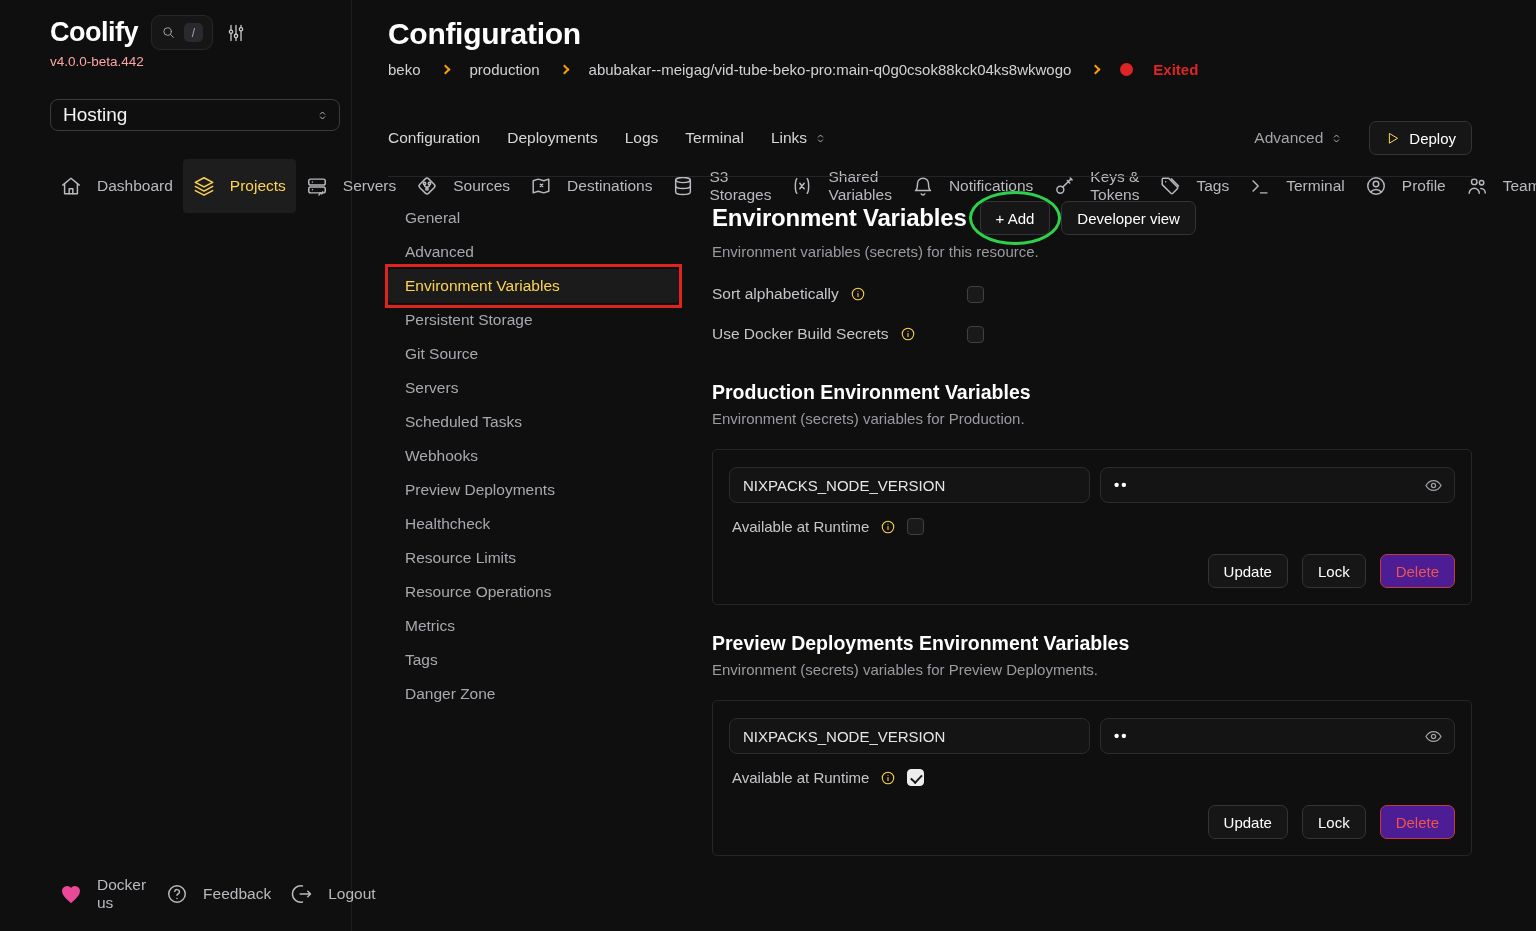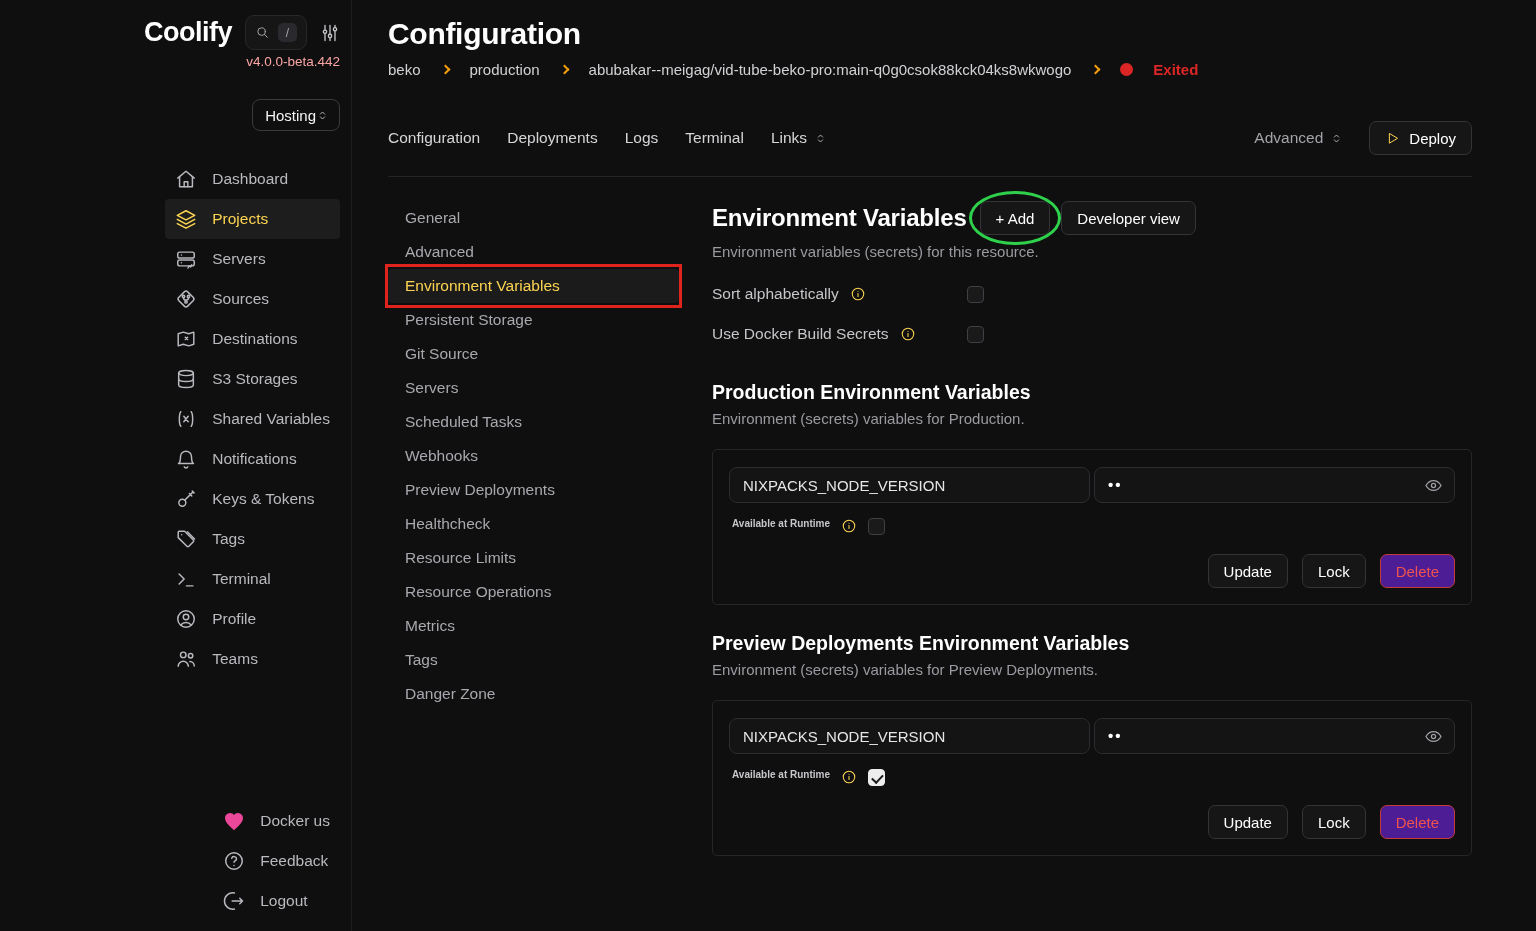--- a/index.html
+++ b/index.html
@@ -6,37 +6,37 @@
   html,body { width:1536px; height:931px; }
   body {
     background:#0f0f0f; color:#fff;
     font-family:"Liberation Sans","DejaVu Sans",sans-serif;
     display:flex; overflow:hidden;
   }
   svg { display:block; fill:none; stroke:currentColor; stroke-width:1.6; stroke-linecap:round; stroke-linejoin:round; }
 
   
   .sidebar { width:352px; flex-shrink:0; border-right:1px solid #1d1d1d;
-    padding:15px 11px 10px 50px; display:flex; flex-direction:column;align-items:flex-end; }
+    padding:15px 11px 10px 50px; display:flex; flex-direction:column; }
   .logo-row { display:flex; align-items:center; }
   .logo { font-size:27px; font-weight:700; letter-spacing:-0.5px; cursor:pointer; }
   .search-pill { margin-left:13px; display:flex; align-items:center; gap:8px;
     background:#161616; border:1px solid #272727; border-radius:9px; padding:7px 9px; cursor:pointer; }
   .search-pill svg { width:15px; height:15px; color:#a3a3aa; }
   .slash-key { background:#2a2a2e; color:#a6a6ad; border-radius:5px; width:19px; height:19px;
     font-size:12px; display:flex; align-items:center; justify-content:center; }
   .sliders-btn { margin-left:13px; background:none; border:none; color:#c7c7cc; cursor:pointer; }
   .sliders-btn svg { width:20px; height:20px; }
   .version { color:#fca5a5; font-size:13.5px; margin-top:4px; }
   .team-select { margin-top:30px; height:32px; border:1px solid #3a3a40; border-radius:8px;
     background:transparent; display:flex; align-items:center; justify-content:space-between;
-    padding:0 10px 0 12px; font-size:15px; color:#f4f4f5; cursor:pointer; }
+    padding:0 10px 0 12px; font-size:19px; color:#f4f4f5; cursor:pointer; }
   .updown { width:13px; height:13px; color:#c7c7cc; }
   .updown svg { width:13px; height:13px; }
-  .nav { margin-top:28px; display:flex; flex-direction:column; }
+  .nav { margin-top:28px; display:flex; }
   .nav-footer { margin-top:auto; }
   .nav-item { display:flex; align-items:center; gap:15px; padding:9px 10px; border-radius:4px;
     color:#b9b9bf; font-size:15.5px; cursor:pointer; }
   .nav-item.active { background:#1d1d1d; color:#fcd452; }
   .nav-icon { width:22px; height:22px; flex-shrink:0; }
   .nav-icon svg { width:22px; height:22px; }
   .nav-item.sponsor .nav-icon { color:#ec4899; }
   .nav-item.sponsor .nav-icon svg { fill:#ec4899; stroke:#ec4899; }
 
   
@@ -83,31 +83,31 @@
   .checkbox { width:17px; height:17px; border:1px solid #3f3f46; border-radius:4px;
     background:#1a1a1a; cursor:pointer; position:relative; flex-shrink:0; }
   .checkbox.checked { background:#ededed; border-color:#ededed; }
   .checkbox.checked::after { content:""; position:absolute; left:5px; top:1.5px; width:4.5px; height:9px;
     border-right:2.2px solid #1a1a1a; border-bottom:2.2px solid #1a1a1a; transform:rotate(43deg); }
 
   .section { margin-top:27px; }
   .section-title { font-size:19.5px; font-weight:700; }
   .section-desc { margin-top:6px; color:#9a9aa1; font-size:15px; }
   .var-card { margin-top:22px; border:1px solid #262628; border-radius:5px; padding:17px 16px 16px; }
-  .var-inputs { display:flex; gap:4px; }
+  .var-inputs { display:flex; gap:10px; }
   .text-input { height:36px; background:#141414; border:1px solid #2c2c30; border-radius:8px;
     color:#e6e6e9; font-size:15px; padding:0 13px; font-family:inherit; outline:none; }
   .name-input { width:361px; flex-shrink:0; }
   .value-wrap { flex:1; position:relative; display:flex; align-items:center; height:36px;
     background:#141414; border:1px solid #2c2c30; border-radius:8px; padding:0 44px 0 13px; cursor:text; }
   .masked { font-size:15px; font-weight:700; letter-spacing:2px; transform:translateY(-1px); }
   .eye-btn { position:absolute; right:11px; top:8px; background:none; border:none; color:#9f9fa6; cursor:pointer; }
   .eye-btn svg { width:19px; height:19px; }
-  .runtime-row { margin-top:15px; display:flex; gap:11px; padding-left:3px;
-    color:#c6c6cb; font-size:10px;font-weight:bold; }
+  .runtime-row { margin-top:15px; display:flex; align-items:center; gap:11px; padding-left:3px;
+    color:#c6c6cb; font-size:15px; }
   .card-actions { margin-top:19px; display:flex; justify-content:flex-end; gap:14px; }
   .btn-delete { background:#4c1d95; border-color:#c43b3b; color:#ef5350; }
 </style>
 </head>
 <body>
 
 <aside class="sidebar">
   <div class="logo-row">
     <div class="logo">Coolify</div>
     <div class="search-pill">

